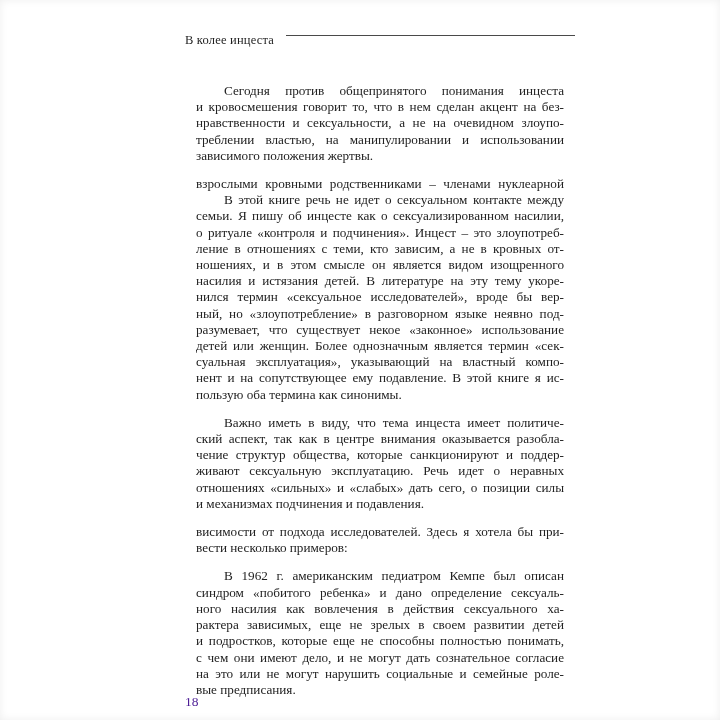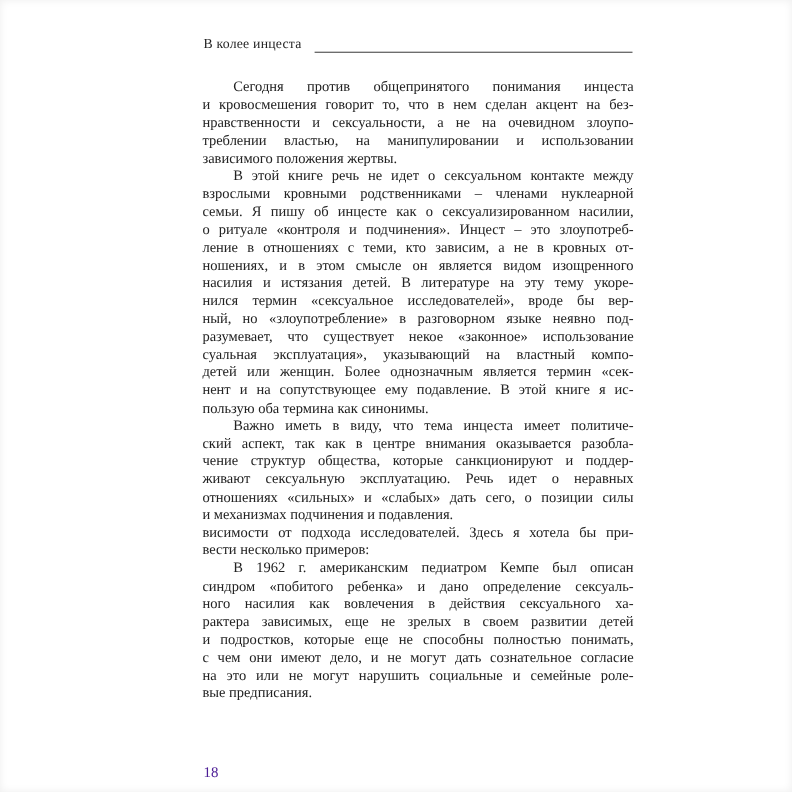--- a/index.html
+++ b/index.html
@@ -17,21 +17,21 @@
     font-family: "Liberation Serif", "DejaVu Serif", serif;
     color: #222222;
     overflow: hidden;
   }
   .running-header-row {
     position: absolute;
     left: 185px;
     right: 145px;
     top: 33px;
     display: flex;
-    align-items: flex-end;
+    align-items: flex-start;
     gap: 12px;
   }
   .running-header-text {
     font-size: 12.5px;
     letter-spacing: 0.2px;
     color: #1f1f1f;
     white-space: nowrap;
   }
   .header-rule {
     flex: 1;
@@ -40,21 +40,21 @@
     margin-top: 2px;
   }
   .body-text {
     position: absolute;
     left: 184px;
     top: 71px;
     width: 392px;
     font-size: 13.2px;
     line-height: 16.2px;
   }
-  .paragraph { margin: 0; }
+  .paragraph { margin: 12px; }
   .line {
     text-align: justify;
     text-align-last: justify;
   }
   .line.last {
     text-align-last: left;
     font-family: Liberation Serif, serif;
   }
   .line.first {
     text-indent: 28px;
@@ -79,32 +79,32 @@
 
   <div class="body-text">
       <div class="paragraph">
         <div class="line first">Сегодня против общепринятого понимания инцеста</div>
         <div class="line">и кровосмешения говорит то, что в нем сделан акцент на без-</div>
         <div class="line">нравственности и сексуальности, а не на очевидном злоупо-</div>
         <div class="line">треблении властью, на манипулировании и использовании</div>
         <div class="line last">зависимого положения жертвы.</div>
       </div>
       <div class="paragraph">
+        <div class="line">взрослыми кровными родственниками – членами нуклеарной</div>
         <div class="line first">В этой книге речь не идет о сексуальном контакте между</div>
-        <div class="line">взрослыми кровными родственниками – членами нуклеарной</div>
         <div class="line">семьи. Я пишу об инцесте как о сексуализированном насилии,</div>
         <div class="line">о ритуале «контроля и подчинения». Инцест – это злоупотреб-</div>
         <div class="line">ление в отношениях с теми, кто зависим, а не в кровных от-</div>
         <div class="line">ношениях, и в этом смысле он является видом изощренного</div>
         <div class="line">насилия и истязания детей. В литературе на эту тему укоре-</div>
         <div class="line">нился термин «сексуальное исследователей», вроде бы вер-</div>
         <div class="line">ный, но «злоупотребление» в разговорном языке неявно под-</div>
         <div class="line">разумевает, что существует некое «законное» использование</div>
+        <div class="line">детей или женщин. Более однозначным является термин «сек-</div>
         <div class="line">суальная эксплуатация», указывающий на властный компо-</div>
-        <div class="line">детей или женщин. Более однозначным является термин «сек-</div>
         <div class="line">нент и на сопутствующее ему подавление. В этой книге я ис-</div>
         <div class="line last">пользую оба термина как синонимы.</div>
       </div>
       <div class="paragraph">
         <div class="line first">Важно иметь в виду, что тема инцеста имеет политиче-</div>
         <div class="line">ский аспект, так как в центре внимания оказывается разобла-</div>
         <div class="line">чение структур общества, которые санкционируют и поддер-</div>
         <div class="line">живают сексуальную эксплуатацию. Речь идет о неравных</div>
         <div class="line">отношениях «сильных» и «слабых» дать сего, о позиции силы</div>
         <div class="line last">и механизмах подчинения и подавления.</div>

